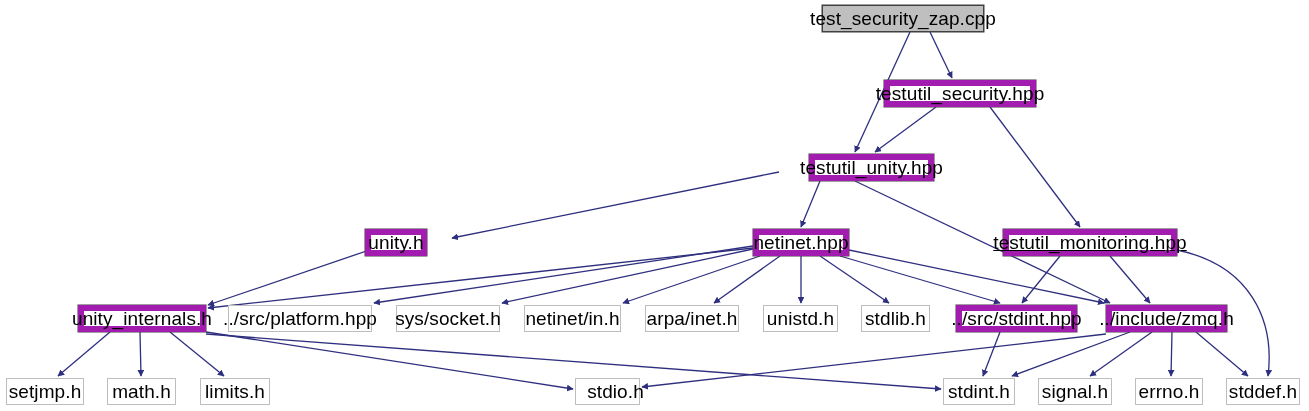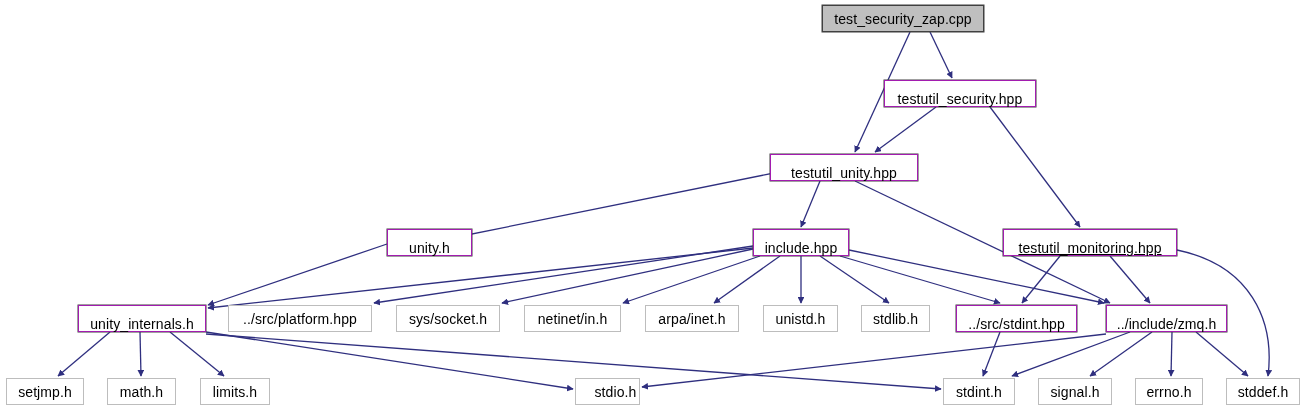--- a/index.html
+++ b/index.html
@@ -21,33 +21,32 @@
     top: 0;
     width: 1309px;
     height: 411px;
   }
   .node {
     position: absolute;
     box-sizing: border-box;
     display: flex;
     align-items: center;
     justify-content: center;
-    font-size: 14px;
+    font-size: 19px;
     line-height: 1;
     color: #000000;
     white-space: nowrap;
     background: #ffffff;
     border: 1px solid #bdbdbd;
     z-index: 2;
     letter-spacing: 0.1px;
   }
   .node.strong {
-    border: 1px solid #a21caf;
+    border: 6px solid #a21caf;
     box-shadow: 0 0 0 0.5px #404040;
-    align-items: flex-end;
   }
   .node.root {
     background: #bfbfbf;
     border: 1px solid #404040;
     box-shadow: 0 0 0 0.5px #404040;
   }
   .node-label {
     pointer-events: none;
   }
 </style>
@@ -95,28 +94,28 @@
         <path d="M 1196,332 L 1248,376" fill="none" stroke="#2f2f7f" stroke-width="1.3" marker-end="url(#arrow)"></path>
       </g>
   </svg>
   <div id="nodes-group">
       <div class="node root" style="left: 822px; top: 5px; width: 162px; height: 27px;">
         <span class="node-label">test_security_zap.cpp</span>
       </div>
       <div class="node strong" style="left: 884px; top: 80px; width: 152px; height: 27px;">
         <span class="node-label">testutil_security.hpp</span>
       </div>
-      <div class="node strong" style="left: 770px; top: 154px; width: 148px; height: 27px;">
+      <div class="node strong" style="left: 809px; top: 154px; width: 125px; height: 27px;">
         <span class="node-label">testutil_unity.hpp</span>
       </div>
-      <div class="node strong" style="left: 387px; top: 229px; width: 85px; height: 27px;">
+      <div class="node strong" style="left: 365px; top: 229px; width: 62px; height: 27px;">
         <span class="node-label">unity.h</span>
       </div>
       <div class="node strong" style="left: 753px; top: 229px; width: 96px; height: 27px;">
-        <span class="node-label">include.hpp</span>
+        <span class="node-label">netinet.hpp</span>
       </div>
       <div class="node strong" style="left: 1003px; top: 229px; width: 174px; height: 27px; text-decoration: underline;">
         <span class="node-label">testutil_monitoring.hpp</span>
       </div>
       <div class="node strong" style="left: 78px; top: 305px; width: 128px; height: 27px;">
         <span class="node-label">unity_internals.h</span>
       </div>
       <div class="node light" style="left: 228px; top: 305px; width: 144px; height: 27px;">
         <span class="node-label">../src/platform.hpp</span>
       </div>

